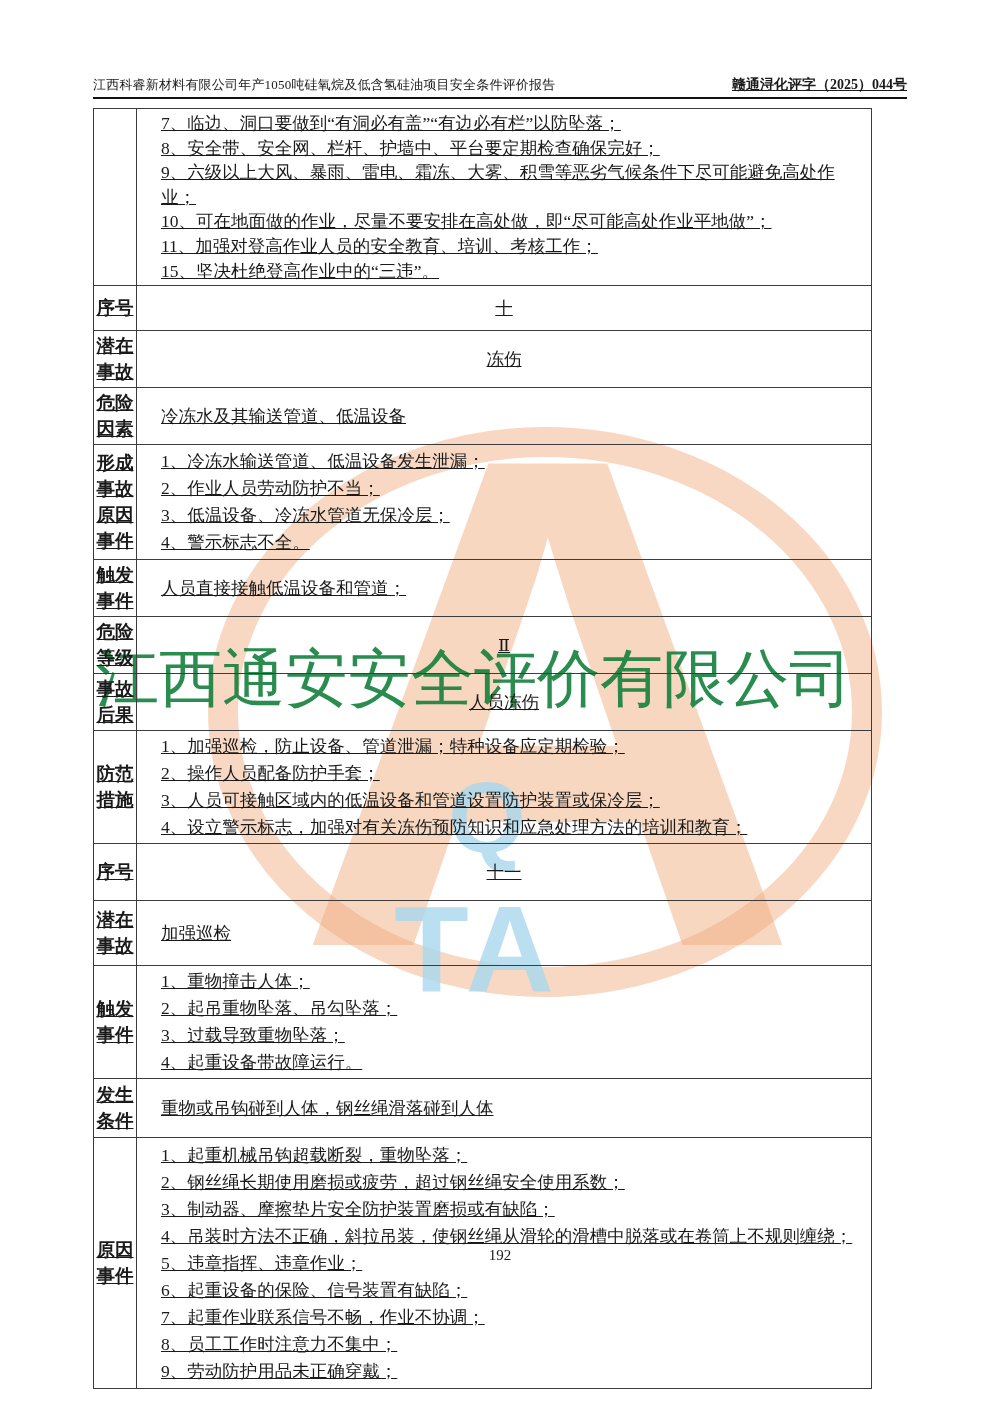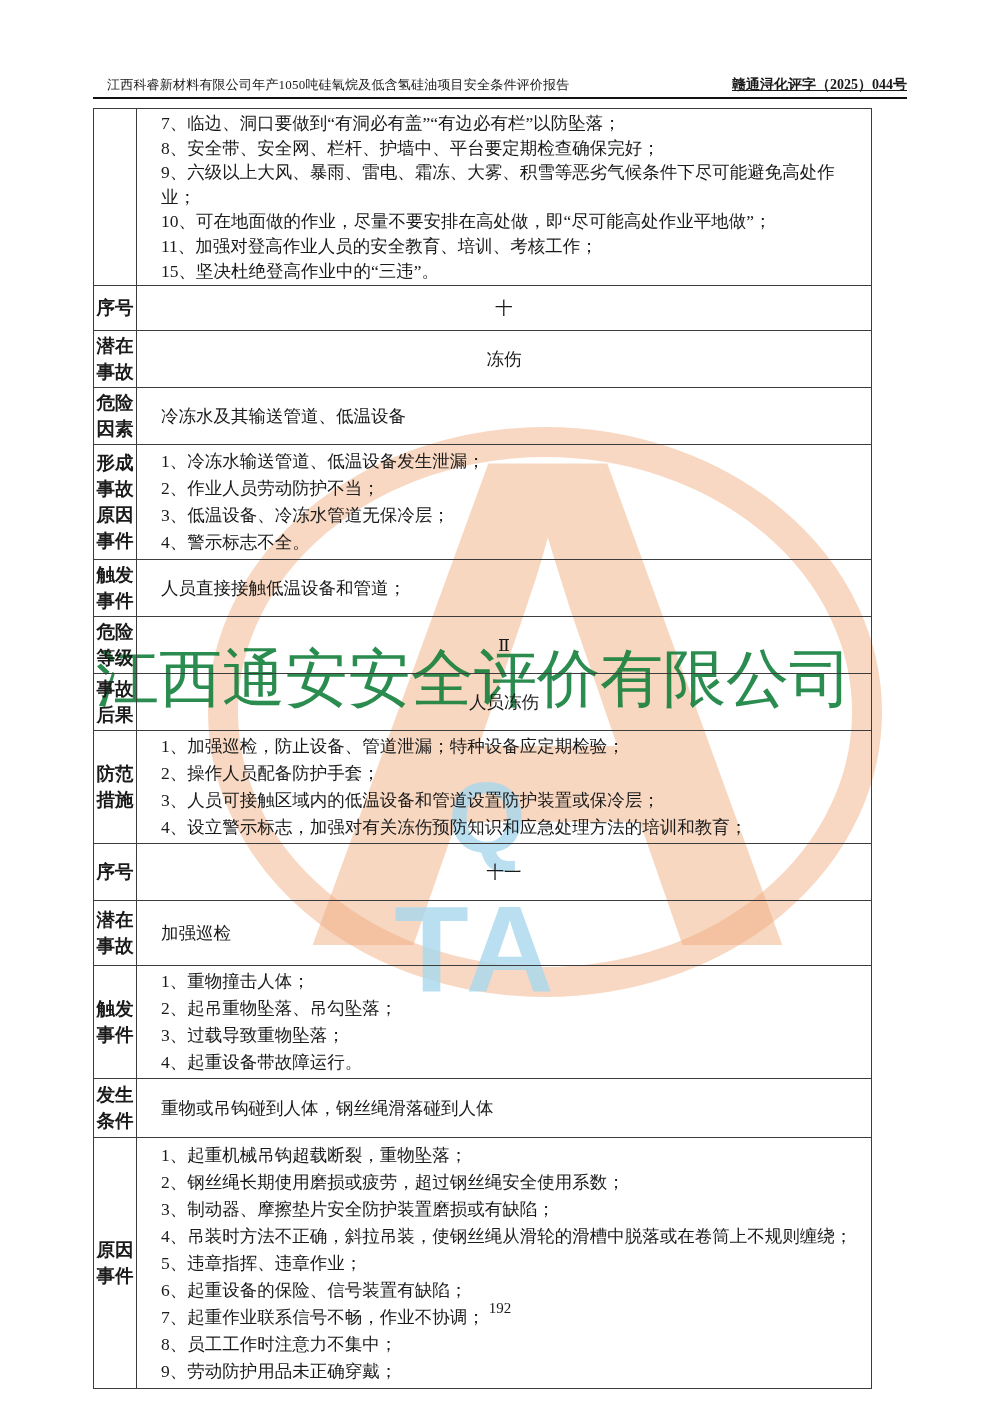--- a/index.html
+++ b/index.html
@@ -12,35 +12,36 @@
     color:#1a1a1a;
     overflow:hidden;
   }
   
   .hdr{
     position:absolute;left:93px;top:76px;width:814px;
     display:flex;justify-content:space-between;align-items:flex-end;
     border-bottom:2px solid #111;
     padding-bottom:3px;
   }
-  .hdr-left{font-size:13px;letter-spacing:0.2px;margin-left:14px;}
+  .hdr-left{font-size:13px;letter-spacing:0.2px;}
   .hdr-right{font-size:14px;font-weight:bold;text-decoration:underline;white-space:nowrap;}
   
   .wm{position:absolute;left:0;top:0;width:1000px;height:1414px;z-index:0;pointer-events:none;}
   .wm-company{
     position:absolute;left:96px;top:648px;width:810px;
     font-size:63px;line-height:1;letter-spacing:0px;
     color:#15803d;opacity:0.9;white-space:nowrap;
     font-family:"Liberation Serif","DejaVu Serif",serif;
   }
   
   .tbl-wrap{position:absolute;left:93px;top:108px;width:779px;z-index:1;}
   table.hz{
     width:779px;border-collapse:collapse;table-layout:fixed;
     font-size:17.5px;
+    text-decoration:underline;
   }
   table.hz th,table.hz td{
     border:1.5px solid #3c3c3c;
     vertical-align:middle;
     background:transparent;
   }
   table.hz th{
     width:40px;
     font-size:18.5px;font-weight:bold;
     text-align:center;padding:2px 1px;
@@ -57,21 +58,21 @@
   table.hz tr:nth-child(7)  td{height:52px;}
   table.hz tr:nth-child(8)  td{height:52px;}
   table.hz tr:nth-child(9)  td{height:108px;}
   table.hz tr:nth-child(10) td{height:52px;}
   table.hz tr:nth-child(11) td{height:60px;}
   table.hz tr:nth-child(12) td{height:104px;margin-left:48px;}
   table.hz tr:nth-child(13) td{height:54px;}
   table.hz tr:nth-child(14) td{height:246px;}
   
   .ftr{
-    position:absolute;left:0;top:1300px;width:1000px;
+    position:absolute;left:0;top:1247px;width:1000px;
     text-align:center;font-size:15px;z-index:1;
   }
 </style>
 </head>
 <body>
 
 <div class="page">
 
   <div class="wm">
     <svg width="1000" height="1414" viewBox="0 0 1000 1414">

